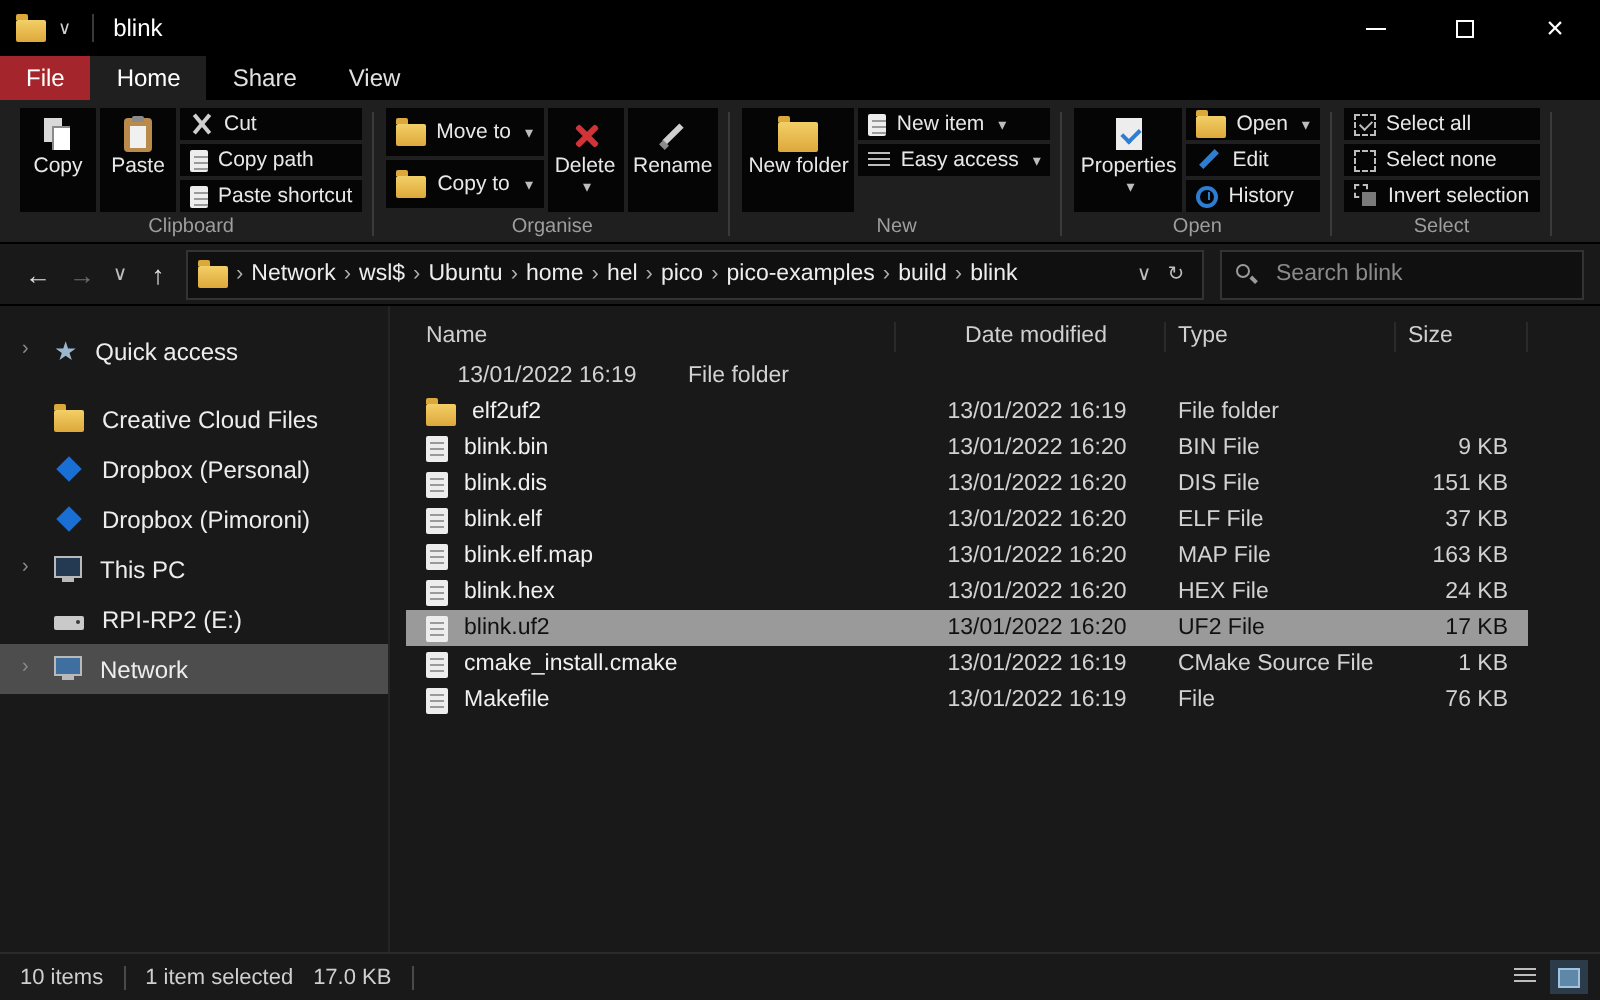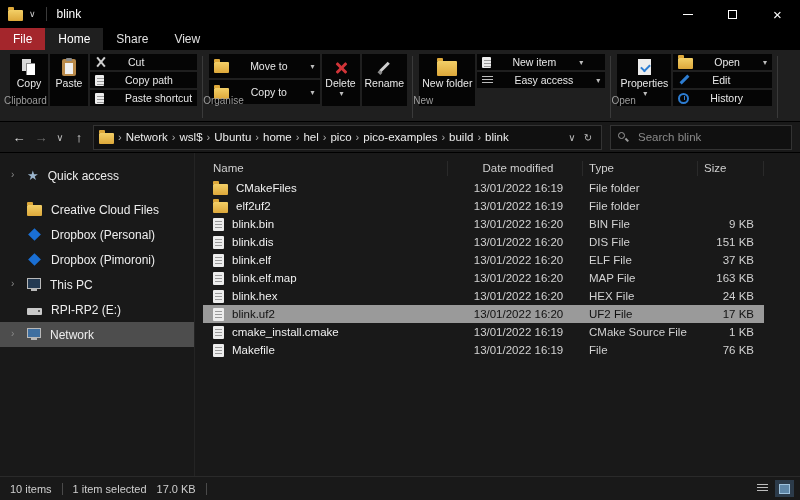--- a/index.html
+++ b/index.html
@@ -23,27 +23,27 @@
   .tabs{height:22px;background:#000;display:flex;align-items:stretch;font-size:12px;flex:none;}
   .tab{padding:0 13px;display:flex;align-items:center;color:#e0e0e0;}
   .tab-file{background:var(--file-tab,#a4262c);color:#fff;}
   .tab-home{background:#1f1f1f;color:#fff;}
 
   
   .ribbon{height:72px;background:#1f1f1f;display:flex;align-items:flex-start;
           padding:3px 0 0 4px;flex:none;border-bottom:1px solid #000;box-sizing:border-box;}
   .group{position:relative;display:flex;align-items:flex-start;padding:0 5px 14px 5px;height:100%;box-sizing:border-box;}
   .group::after{content:"";position:absolute;right:0;top:3px;bottom:3px;width:1px;background:#3a3a3a;}
-  .grouplabel{position:absolute;bottom:15px;left:0;right:0;font-size:10px;color:#9e9e9e;}
+  .grouplabel{position:absolute;bottom:2px;left:0;right:0;text-align:center;font-size:10px;color:#9e9e9e;}
   .bigbtn{background:#050505;margin:1px;padding:3px 3px 2px;min-width:38px;max-width:58px;height:52px;
           box-sizing:border-box;display:flex;flex-direction:column;align-items:center;
           font-size:10.5px;line-height:1.15;color:#e8e8e8;text-align:center;}
   .bigbtn .icwrap{height:20px;display:flex;align-items:center;justify-content:center;flex:none;}
   .smallcol{display:flex;flex-direction:column;gap:2px;margin:1px;}
-  .smallbtn{background:#050505;height:16px;display:flex;align-items:center;gap:21px;
+  .smallbtn{background:#050505;height:16px;display:flex;align-items:center;gap:5px;
             padding:0 5px;font-size:10.5px;color:#e8e8e8;white-space:nowrap;}
   .dd{font-size:8px;color:#bdbdbd;margin-left:2px;}
 
   
   .addrbar{height:31px;background:#191919;display:flex;align-items:center;
            padding:0 8px;flex:none;border-bottom:1px solid #000;box-sizing:border-box;}
   .navbtn{width:22px;height:22px;display:flex;align-items:center;justify-content:center;
           color:#e0e0e0;font-size:13px;flex:none;}
   .navbtn.dim{color:#6e6e6e;}
   .navbtn.tiny{width:16px;font-size:10px;color:#bdbdbd;}
@@ -278,20 +278,37 @@
           <span>Edit</span>
         </div>
         <div class="smallbtn">
           <span class="ic ic-history"></span>
           <span>History</span>
         </div>
       </div>
       <div class="grouplabel">Open</div>
     </div>
 
+    <div class="group">
+      <div class="smallcol">
+        <div class="smallbtn">
+          <span class="ic ic-box checked"></span>
+          <span>Select all</span>
+        </div>
+        <div class="smallbtn">
+          <span class="ic ic-box"></span>
+          <span>Select none</span>
+        </div>
+        <div class="smallbtn">
+          <span class="ic ic-invert"></span>
+          <span>Invert selection</span>
+        </div>
+      </div>
+      <div class="grouplabel">Select</div>
+    </div>
 
   </div>
 
   <div class="addrbar">
     <span class="navbtn">←</span>
     <span class="navbtn dim">→</span>
     <span class="navbtn tiny dim">∨</span>
     <span class="navbtn">↑</span>
     <div class="addrfield">
       <span class="ic ic-folder" style="margin-right:4px;"></span>
@@ -362,24 +379,20 @@
 
     <div class="filearea">
       <div class="fhead">
         <span class="c-name">Name</span>
         <span class="c-date">Date modified</span>
         <span class="c-type">Type</span>
         <span class="c-size">Size</span>
       </div>
 
       <div class="frow">
-        <span class="c-name">
-            <span class="ic ic-folder"></span>
-            <span>CMakeFiles</span>
-          </span>
         <span class="c-date">13/01/2022 16:19</span>
         <span class="c-type">File folder</span>
         <span class="c-size"></span>
       </div>
       <div class="frow">
         <span class="c-name">
             <span class="ic ic-folder"></span>
             <span>elf2uf2</span>
           </span>
         <span class="c-date">13/01/2022 16:19</span>

